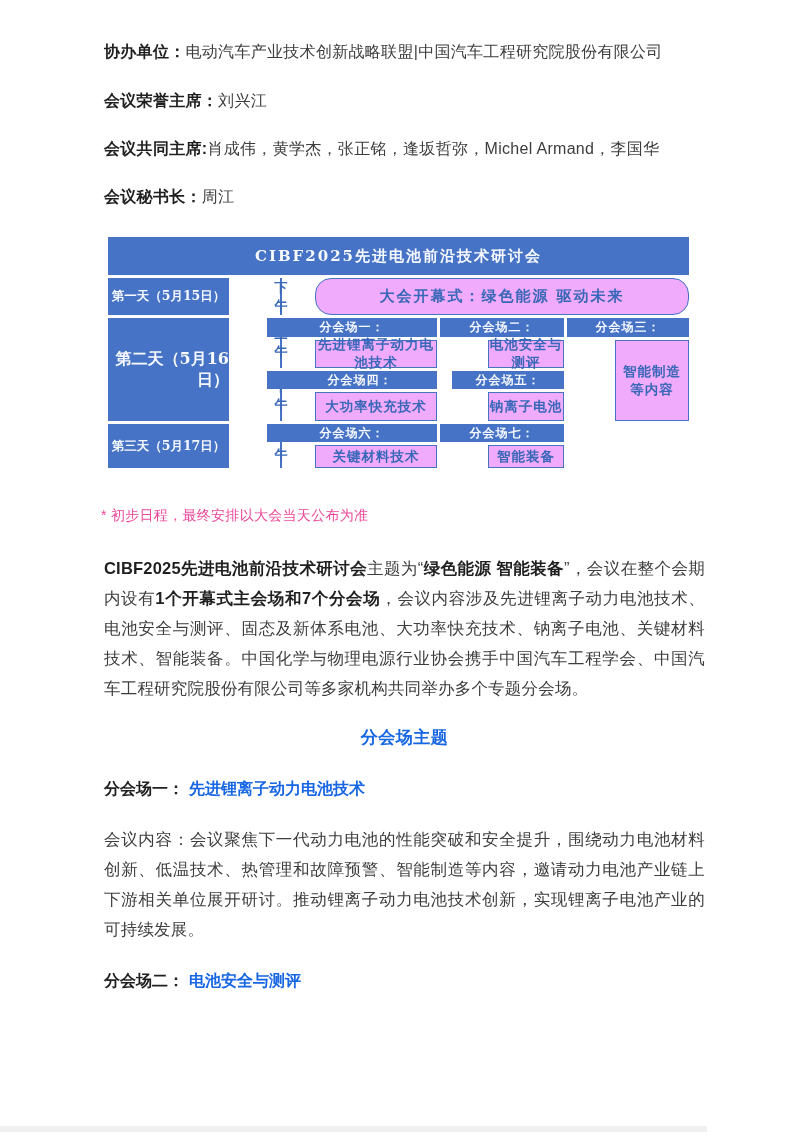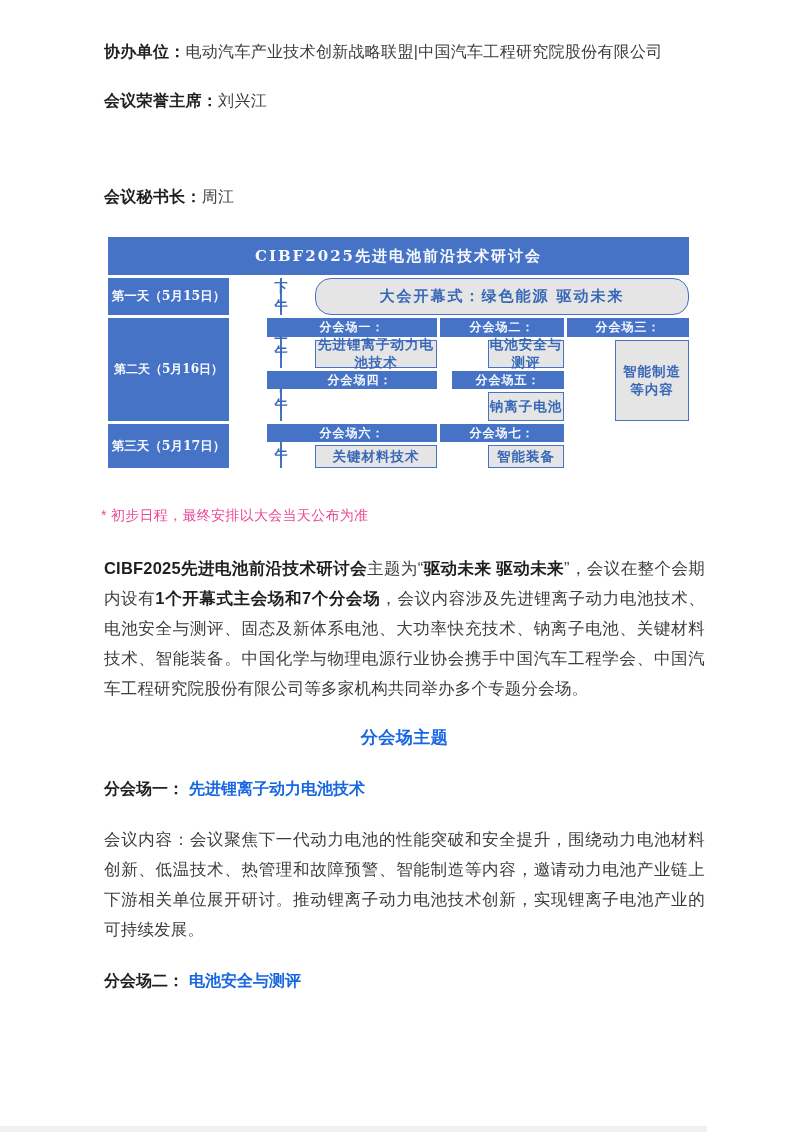--- a/index.html
+++ b/index.html
@@ -36,26 +36,26 @@
     font-family: "DejaVu Serif", "Liberation Serif", serif;
     font-weight: 700;
   }
   .cell {
     display: flex;
     align-items: center;
     justify-content: center;
     text-align: center;
   }
   .bcell { background: #4673c5; color: #f6f9ff; }
-  .wcell { background: #e5e5e5; border: 1.5px solid #4673c5; color: #3a68b8; margin-left: 48px; }
+  .wcell { background: #f0abfc; border: 1.5px solid #4673c5; color: #3a68b8; margin-left: 48px; }
   .c-title   { grid-area: 1/1/2/6; font-size: 15px; letter-spacing: 2px; }
   .c-day1    { grid-area: 2/1/3/2; font-size: 12.5px; }
   .c-time1   { grid-area: 2/2/3/3; font-size: 13px; }
   .c-plenary { grid-area: 2/3/3/6; font-size: 15px; letter-spacing: 2px; border-radius: 16px; }
-  .c-day2    { grid-area: 3/1/7/2; font-size: 12px; text-align: right; }
+  .c-day2    { grid-area: 3/1/7/2; font-size: 16px; text-align: right; }
   .c-am2     { grid-area: 3/2/5/3; font-size: 13px; }
   .c-h1      { grid-area: 3/3/4/4; }
   .c-h2      { grid-area: 3/4/4/5; }
   .c-h3      { grid-area: 3/5/4/6; }
   .c-s1      { grid-area: 4/3/5/4; }
   .c-s2      { grid-area: 4/4/5/5; }
   .c-s3      { grid-area: 4/5/7/6; }
   .c-pm2     { grid-area: 5/2/7/3; font-size: 13px; }
   .c-h4      { grid-area: 5/3/6/4; padding-left: 16px; }
   .c-h5      { grid-area: 5/4/6/5; margin-left: 12px; }
@@ -144,50 +144,52 @@
     background: #f0f0f0;
   }
 </style>
 </head>
 <body>
 
 <div class="page">
 
   <p class="info-line" style="top:40px"><strong>协办单位：</strong><span>电动汽车产业技术创新战略联盟|中国汽车工程研究院股份有限公司</span></p>
   <p class="info-line" style="top:89px"><strong>会议荣誉主席：</strong><span>刘兴江</span></p>
+  <p class="info-line" style="top:137px"><strong>会议共同主席:</strong><span>肖成伟，黄学杰，张正铭，逢坂哲弥，Michel Armand，李国华</span></p>
   <p class="info-line" style="top:185px"><strong>会议秘书长：</strong><span>周江</span></p>
 
   <div class="schedule">
     <div class="cell bcell c-title">CIBF2025先进电池前沿技术研讨会</div>
     <div class="cell bcell c-day1">第一天（5月15日）</div>
     <div class="cell wcell c-time1">下午</div>
     <div class="cell wcell c-plenary">大会开幕式：绿色能源 驱动未来</div>
     <div class="cell bcell c-day2">第二天（5月16日）</div>
     <div class="cell wcell c-am2">上午</div>
     <div class="cell bcell hdr c-h1">分会场一：</div>
     <div class="cell bcell hdr c-h2">分会场二：</div>
     <div class="cell bcell hdr c-h3">分会场三：</div>
     <div class="cell wcell scontent c-s1">先进锂离子动力电池技术</div>
     <div class="cell wcell scontent c-s2">电池安全与测评</div>
     <div class="cell wcell scontent c-s3">智能制造等内容</div>
     <div class="cell wcell c-pm2">下午</div>
     <div class="cell bcell hdr c-h4">分会场四：</div>
     <div class="cell bcell hdr c-h5">分会场五：</div>
+    <div class="cell wcell scontent c-s4">大功率快充技术</div>
     <div class="cell wcell scontent c-s5">钠离子电池</div>
     <div class="cell bcell c-day3">第三天（5月17日）</div>
     <div class="cell wcell c-am3">上午</div>
     <div class="cell bcell hdr c-h6">分会场六：</div>
     <div class="cell bcell hdr c-h7">分会场七：</div>
     <div class="cell wcell scontent c-s6">关键材料技术</div>
     <div class="cell wcell scontent c-s7">智能装备</div>
   </div>
 
   <p class="note">* 初步日程，最终安排以大会当天公布为准</p>
 
-  <p class="para intro"><strong>CIBF2025先进电池前沿技术研讨会</strong><span>主题为“</span><strong>驱动未来 驱动未来</strong><span>”，会议在整个会期内设有</span><strong>1个开幕式主会场和7个分会场</strong><span>，会议内容涉及先进锂离子动力电池技术、电池安全与测评、固态及新体系电池、大功率快充技术、钠离子电池、关键材料技术、智能装备。中国化学与物理电源行业协会携手中国汽车工程学会、中国汽车工程研究院股份有限公司等多家机构共同举办多个专题分会场。</span></p>
+  <p class="para intro"><strong>CIBF2025先进电池前沿技术研讨会</strong><span>主题为“</span><strong>绿色能源 智能装备</strong><span>”，会议在整个会期内设有</span><strong>1个开幕式主会场和7个分会场</strong><span>，会议内容涉及先进锂离子动力电池技术、电池安全与测评、固态及新体系电池、大功率快充技术、钠离子电池、关键材料技术、智能装备。中国化学与物理电源行业协会携手中国汽车工程学会、中国汽车工程研究院股份有限公司等多家机构共同举办多个专题分会场。</span></p>
 
   <h2 class="section-heading">分会场主题</h2>
 
   <p class="session-title st-1"><strong>分会场一：</strong><a class="link">先进锂离子动力电池技术</a></p>
   <p class="para para-s1">会议内容：会议聚焦下一代动力电池的性能突破和安全提升，围绕动力电池材料创新、低温技术、热管理和故障预警、智能制造等内容，邀请动力电池产业链上下游相关单位展开研讨。推动锂离子动力电池技术创新，实现锂离子电池产业的可持续发展。</p>
 
   <p class="session-title st-2"><strong>分会场二：</strong><a class="link">电池安全与测评</a></p>
 
   <div class="float-pill"></div>
   <div class="page-bottom-edge"></div>

